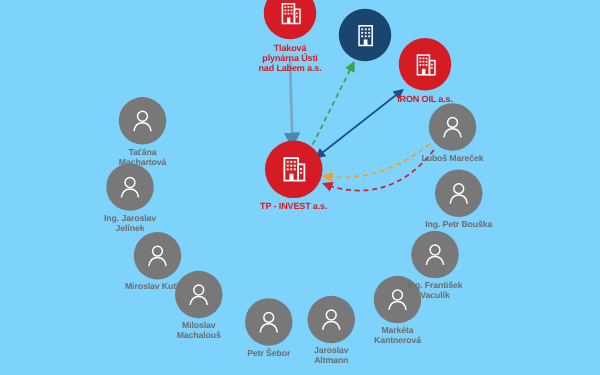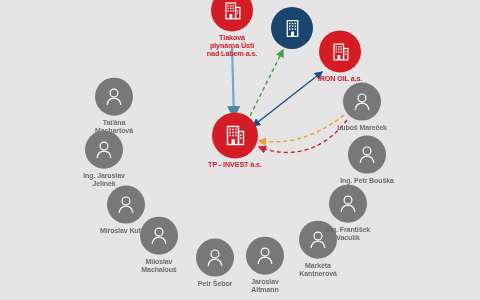--- a/index.html
+++ b/index.html
@@ -5,21 +5,21 @@
   html, body {
     margin: 0; padding: 0;
     background: #ffffff;
     width: 480px; height: 300px;
     overflow: hidden;
     font-family: "Liberation Sans", sans-serif;
   }
   #graph-canvas {
     position: relative;
     width: 480px; height: 300px;
-    background: #e5e5e5;
+    background: #7dd3fc;
   }
   #edge-layer {
     position: absolute; inset: 0;
     width: 480px; height: 300px;
   }
   .node {
     position: absolute;
     transform: translate(-50%, -50%);
     display: flex;
     flex-direction: column;

